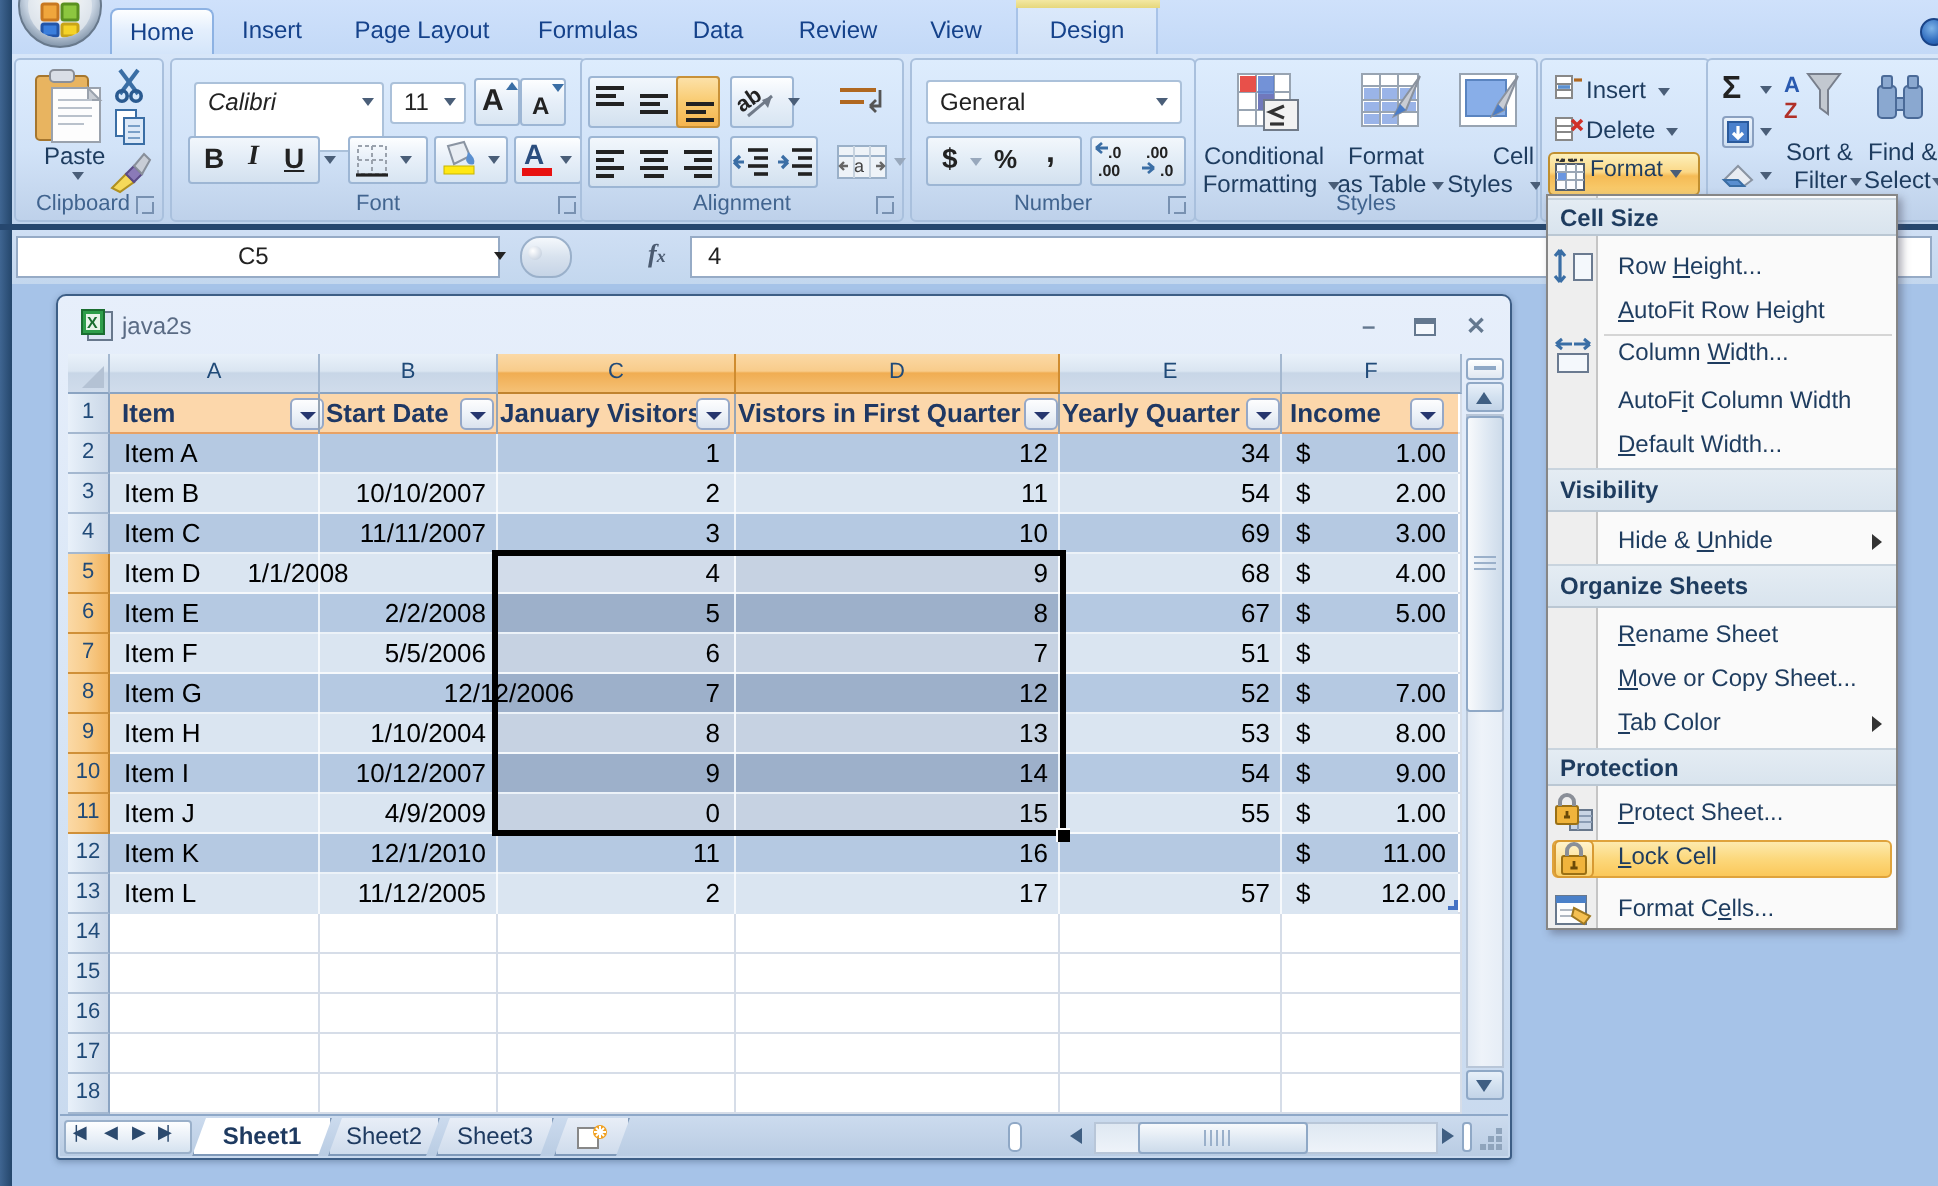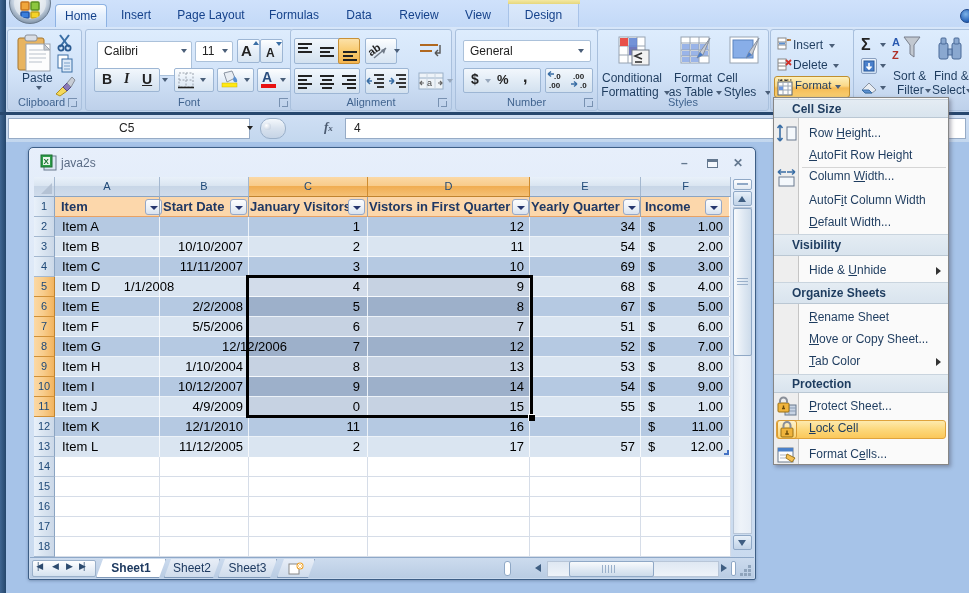--- a/index.html
+++ b/index.html
@@ -84,21 +84,21 @@
 #vsb { position:absolute; left:703px; top:29px; width:21px; height:380px; }
 .sbtn { position:absolute; border:1px solid #8fa8c6; border-radius:2px;
   background:linear-gradient(#e8f0f9,#d3e1f0 50%,#c2d3e7); }
 .arr { position:absolute; width:0; height:0; }
 
 
 #menu { left:773px; top:97px; width:176px; height:368px; background:#fafafa;
   border:1px solid #868686; box-shadow:2px 2px 4px rgba(70,70,90,.45); }
 #gutter { position:absolute; left:0; top:0; width:25px; height:366px; background:#eeeeee; border-right:1px solid #c5c5c5; }
 .mband { position:absolute; left:0; width:174px; height:19px; background:linear-gradient(#e4ecf3,#d9e4ee);
-  border-bottom:1px solid #bac7d3; border-top:1px solid #c9d4de; font-size:12px; font-weight:bold; color:#1e3c5f; line-height:18px; padding-left:18px; }
+  border-bottom:1px solid #bac7d3; border-top:1px solid #c9d4de; font-size:12px; font-weight:bold; color:#1e3c5f; line-height:18px; padding-left:6px; }
 .mitem { position:absolute; left:35px; font-size:12px; color:#1e3c5f; white-space:nowrap; }
 .msep { position:absolute; left:28px; width:144px; height:1px; background:#d5d5d5; }
 .subarr { position:absolute; width:0; height:0; border-top:4px solid transparent; border-bottom:4px solid transparent; border-left:5px solid #333; }
 #lockhl { position:absolute; left:2px; top:322px; width:170px; height:19px; border:1px solid #dfa33c; border-radius:3px;
   background:linear-gradient(#fdeaae,#fcd87c 50%,#fbc85a); }
 </style>
 </head>
 <body>
 <div id="app">
   <div id="leftedge" class="abs"></div>
@@ -161,21 +161,21 @@
       <svg width="24" height="22" style="position:absolute;left:45px;top:45px;">
         <path d="M3 19 L10 12 L14 16 L7 21 Z" fill="#f5d95a" stroke="#b09020"></path>
         <path d="M10 12 L14 8 L18 12 L14 16 Z" fill="#8a7ab8" stroke="#5a4a88"></path>
         <path d="M14 8 L19 2 L22 5 L18 12 Z" fill="#c8cdd6" stroke="#888f9a"></path>
       </svg>
     </div>
 
     <div class="grp" style="left:79px;width:208px;">
       <div class="grplabel">Font</div>
         <div class="launch"></div>
-      <div class="combo" style="left:11px;top:11px;width:95px;height:35px;line-height:19px;padding-left:6px;">Calibri</div>
+      <div class="combo" style="left:11px;top:11px;width:95px;height:35px;line-height:19px;padding-left:6px;font-style:italic;">Calibri</div>
       <div class="dn" style="left:95px;top:19px;"></div>
       <div class="combo" style="left:109px;top:11px;width:38px;height:21px;line-height:19px;padding-left:6px;">11</div>
       <div class="dn" style="left:136px;top:19px;"></div>
       <div class="btn2" style="left:151px;top:9px;width:23px;height:24px;"></div>
       <div class="btn2" style="left:174px;top:9px;width:23px;height:24px;"></div>
       <div style="position:absolute;left:155px;top:12px;font-size:15px;font-weight:bold;color:#222;">A</div>
       <div style="position:absolute;left:180px;top:16px;font-size:12px;font-weight:bold;color:#222;">A</div>
       <div class="arr" style="left:167px;top:11px;border-left:3px solid transparent;border-right:3px solid transparent;border-bottom:4px solid #3a6ea5;"></div>
       <div class="arr" style="left:190px;top:12px;border-left:3px solid transparent;border-right:3px solid transparent;border-top:4px solid #3a6ea5;"></div>
       <div class="btn2" style="left:8px;top:38px;width:66px;height:24px;background:linear-gradient(#f2f7fc,#e2ecf6 50%,#d3e1ef);"></div>
@@ -369,21 +369,21 @@
       </svg>
       <div class="rbtxt" style="left:64px;top:41px;width:62px;text-align:center;">Format</div>
       <div class="rbtxt" style="left:62px;top:55px;width:62px;text-align:center;">as Table</div>
       <div class="dn" style="left:118px;top:61px;"></div>
       <svg width="34" height="30" style="position:absolute;left:131px;top:6px;">
         <rect x="1" y="1" width="28" height="26" fill="#fff" stroke="#98a4b2"></rect>
         <rect x="4" y="4" width="20" height="18" fill="#88aee8" stroke="#5a84c0"></rect>
         <path d="M30 2 L20 16 l-3 6 l6 -3 Z" fill="#c8ccd4" stroke="#8a929e"></path>
         <path d="M20 16 l-3 6 l6 -3 Z" fill="#4a7cc8"></path>
       </svg>
-      <div class="rbtxt" style="left:119px;top:41px;width:50px;text-align:left;">Cell</div>
+      <div class="rbtxt" style="left:119px;top:41px;width:50px;text-align:right;">Cell</div>
       <div class="rbtxt" style="left:117px;top:55px;width:50px;text-align:center;">Styles</div>
       <div class="dn" style="left:167px;top:61px;"></div>
     </div>
 
     <div class="grp" style="left:764px;width:85px;">
       <svg width="15" height="14" style="position:absolute;left:6px;top:7px;">
         <rect x="1" y="1" width="8" height="11" fill="#fff" stroke="#888"></rect>
           <line x1="1" y1="5" x2="9" y2="5" stroke="#888"></line>
           <line x1="1" y1="8" x2="9" y2="8" stroke="#888"></line>
         <rect x="2" y="5.6" width="6" height="1.8" fill="#5a8fd0"></rect>
@@ -581,21 +581,20 @@
         <div class="cell" style="left:0;top:100px;width:668px;text-align:right;">5.00</div>
         <div class="row" style="top:120px;background:#dae5f1;"></div>
         <div style="position:absolute;left:194px;top:120px;width:118px;height:19px;background:#c6d2e2;"></div>
         <div style="position:absolute;left:313px;top:120px;width:161px;height:19px;background:#c6d2e2;"></div>
         <div class="cell" style="left:7px;top:120px;">Item F</div>
         <div class="cell" style="left:0;top:120px;width:188px;text-align:right;">5/5/2006</div>
         <div class="cell" style="left:0;top:120px;width:305px;text-align:right;">6</div>
         <div class="cell" style="left:0;top:120px;width:469px;text-align:right;">7</div>
         <div class="cell" style="left:0;top:120px;width:580px;text-align:right;">51</div>
         <div class="cell" style="left:593px;top:120px;">$</div>
-        <div class="cell" style="left:0;top:120px;width:668px;text-align:right;">6.00</div>
         <div class="row" style="top:140px;background:#b5c9e2;"></div>
         <div style="position:absolute;left:194px;top:140px;width:118px;height:19px;background:#9db0ca;"></div>
         <div style="position:absolute;left:313px;top:140px;width:161px;height:19px;background:#9db0ca;"></div>
         <div class="cell" style="left:7px;top:140px;">Item G</div>
         <div class="cell" style="left:0;top:140px;width:188px;text-align:right;margin-left:44px;">12/12/2006</div>
         <div class="cell" style="left:0;top:140px;width:305px;text-align:right;">7</div>
         <div class="cell" style="left:0;top:140px;width:469px;text-align:right;">12</div>
         <div class="cell" style="left:0;top:140px;width:580px;text-align:right;">52</div>
         <div class="cell" style="left:593px;top:140px;">$</div>
         <div class="cell" style="left:0;top:140px;width:668px;text-align:right;">7.00</div>

